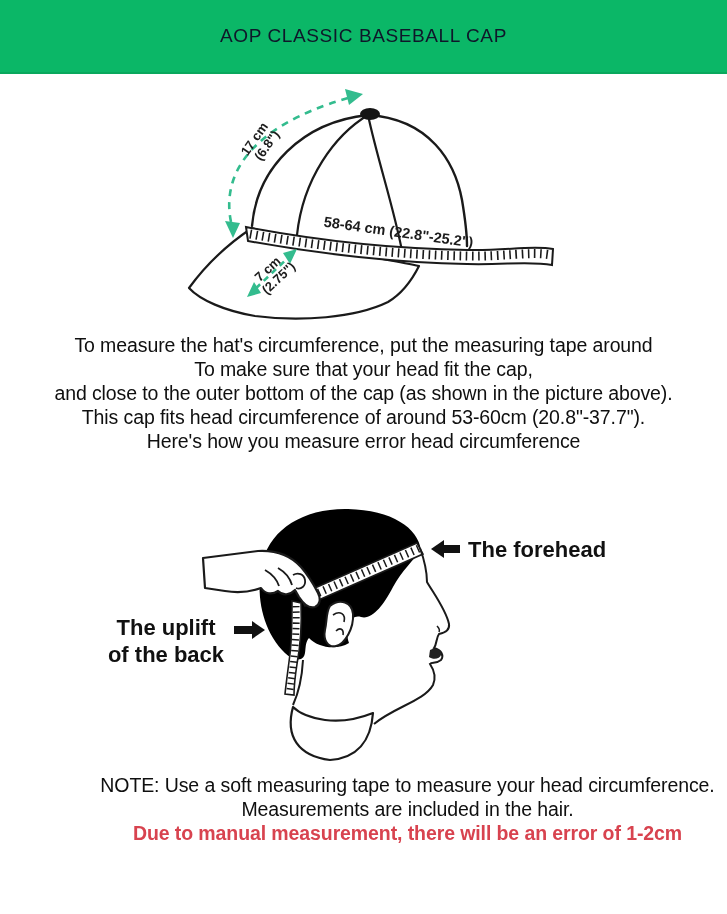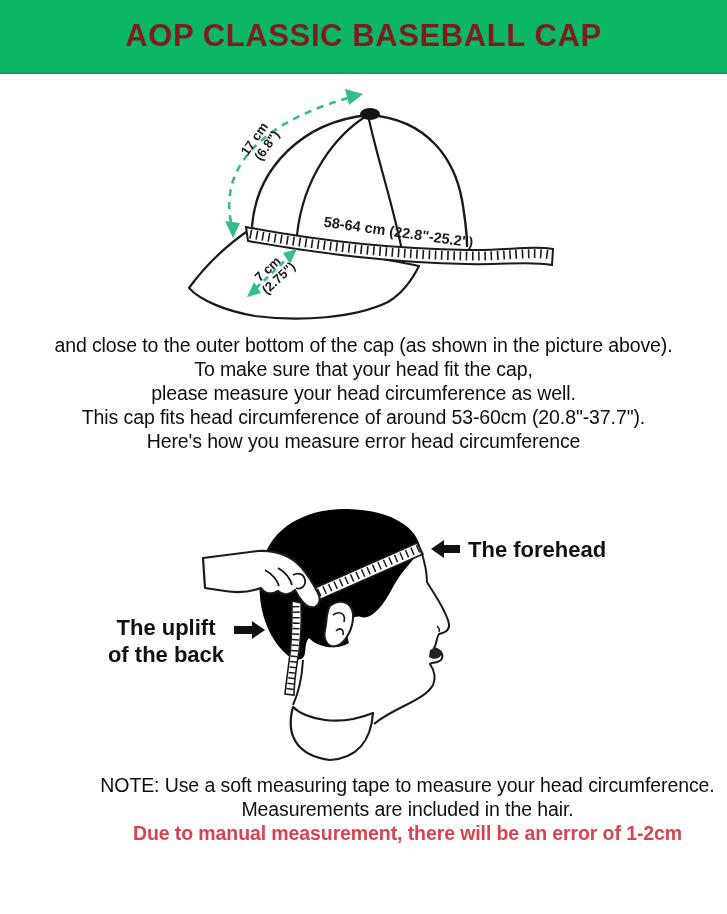--- a/index.html
+++ b/index.html
@@ -7,21 +7,21 @@
     position:relative;width:727px;height:914px;background:#ffffff;overflow:hidden;
     font-family:"Liberation Sans","DejaVu Sans",sans-serif;color:#0f0f0f;
   }
   
   .banner{
     position:absolute;top:0;left:0;width:727px;height:72px;
     background:#0bb767;border-bottom:2px solid #0aa85d;
     display:flex;align-items:center;justify-content:center;
   }
   .banner h1{
-    margin:0;font-size:31px;font-weight:bold;letter-spacing:.6px;color:#7f1d1d;
+    margin:0;font-size:19px;font-weight:normal;letter-spacing:.6px;color:#0f172a;
   }
   
   .figure{position:absolute;left:0;width:727px;}
   .cap-figure{top:78px;height:256px;}
   .head-figure{top:498px;height:270px;text-decoration:underline;}
   svg{display:block;}
   svg text{font-family:"Liberation Sans","DejaVu Sans",sans-serif;}
   .measure-label{font-size:13px;font-weight:bold;fill:#1c1c1c;}
   .tape-label{font-size:14.5px;font-weight:bold;fill:#1c1c1c;}
   .head-label{font-size:22px;font-weight:bold;fill:#111;}
@@ -80,23 +80,23 @@
       <polygon points="297,171 283,175 290,186" fill="#33bc8e"></polygon>
       <polygon points="247,219 261,215 254,204" fill="#33bc8e"></polygon>
       <text class="measure-label" transform="translate(272,193) rotate(-43)" text-anchor="middle">
         <tspan x="0" dy="0">7 cm</tspan>
         <tspan x="0" dy="14">(2.75")</tspan>
       </text>
     </svg>
   </div>
 
   <div class="textblock instructions">
+    <div>To measure the hat's circumference, put the measuring tape around</div>
+    <div>To make sure that your head fit the cap,</div>
     <div>and close to the outer bottom of the cap (as shown in the picture above).</div>
-    <div>To make sure that your head fit the cap,</div>
-    <div>please measure your head circumference as well.</div>
     <div>This cap fits head circumference of around 53-60cm (20.8"-37.7").</div>
     <div>Here's how you measure error head circumference</div>
   </div>
 
   <div class="figure head-figure">
     <svg width="727" height="270" viewBox="0 0 727 270">
 
       <path d="M 421,52
                C 418,30 392,12 348,11
                C 305,10 272,30 263,62

